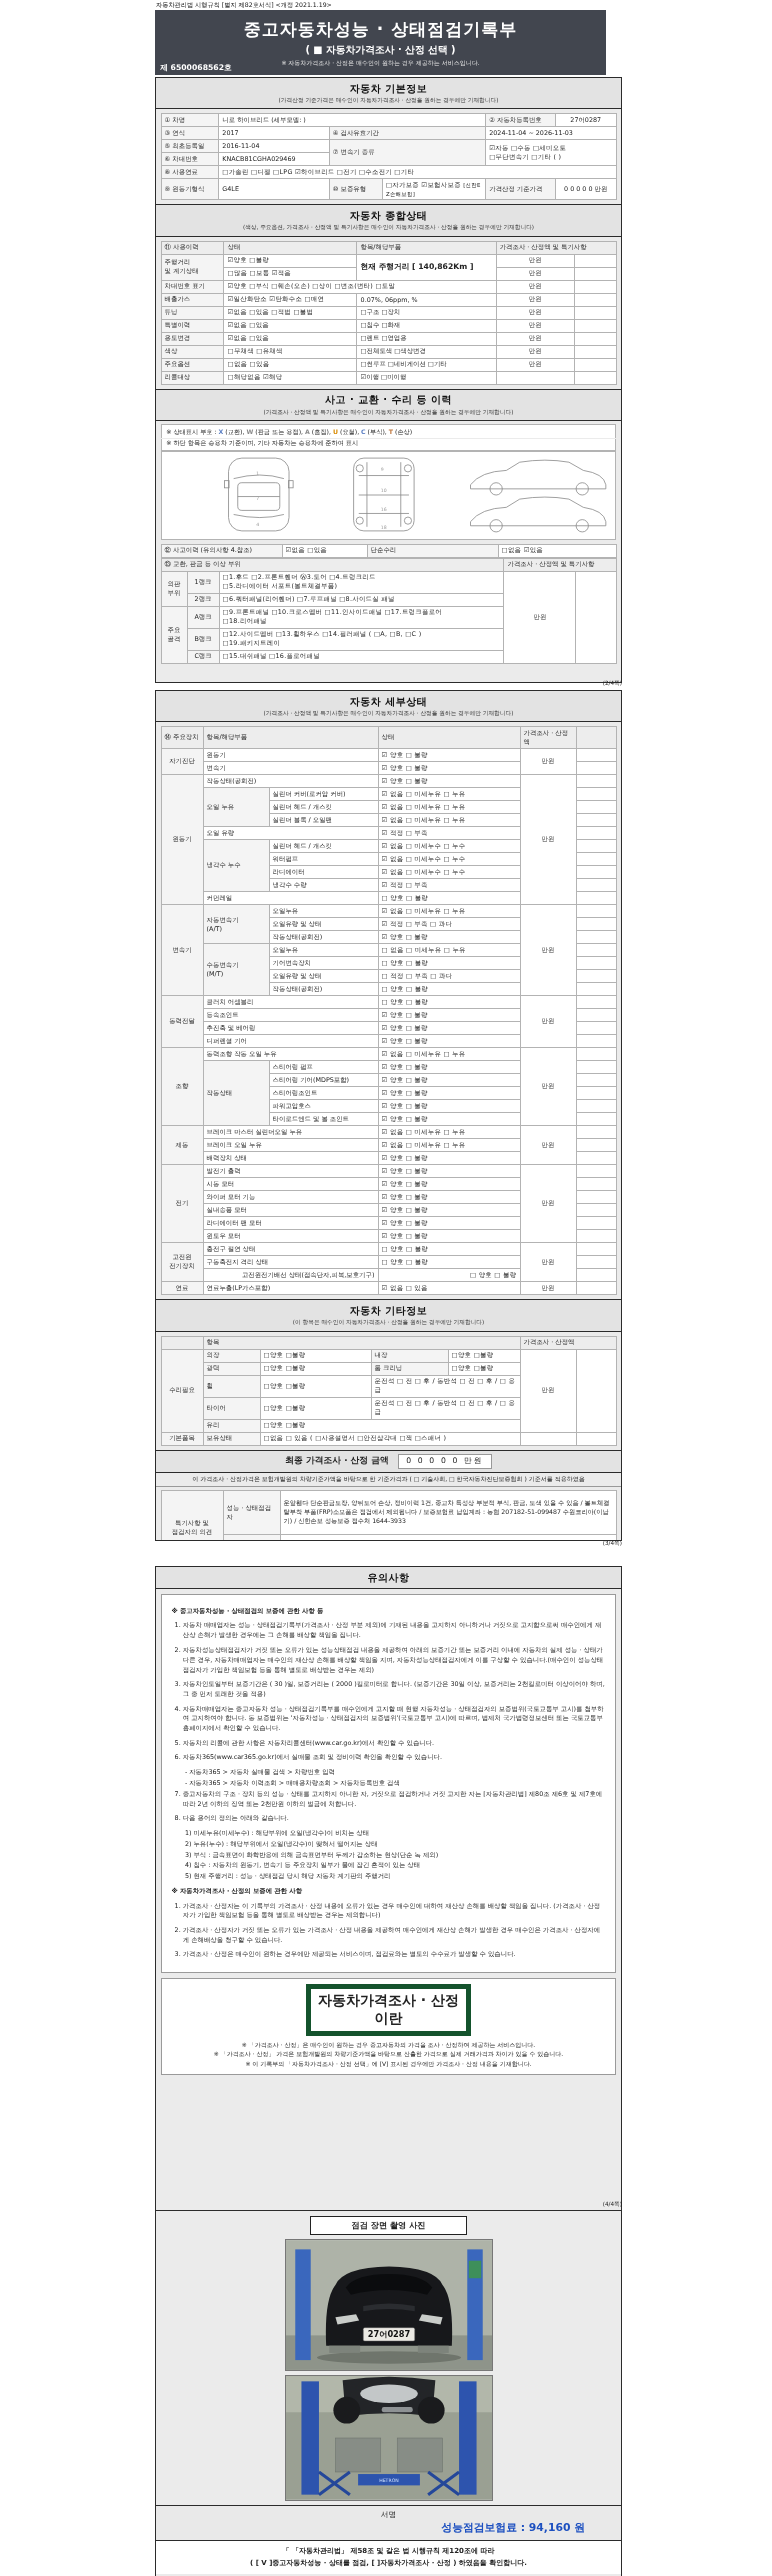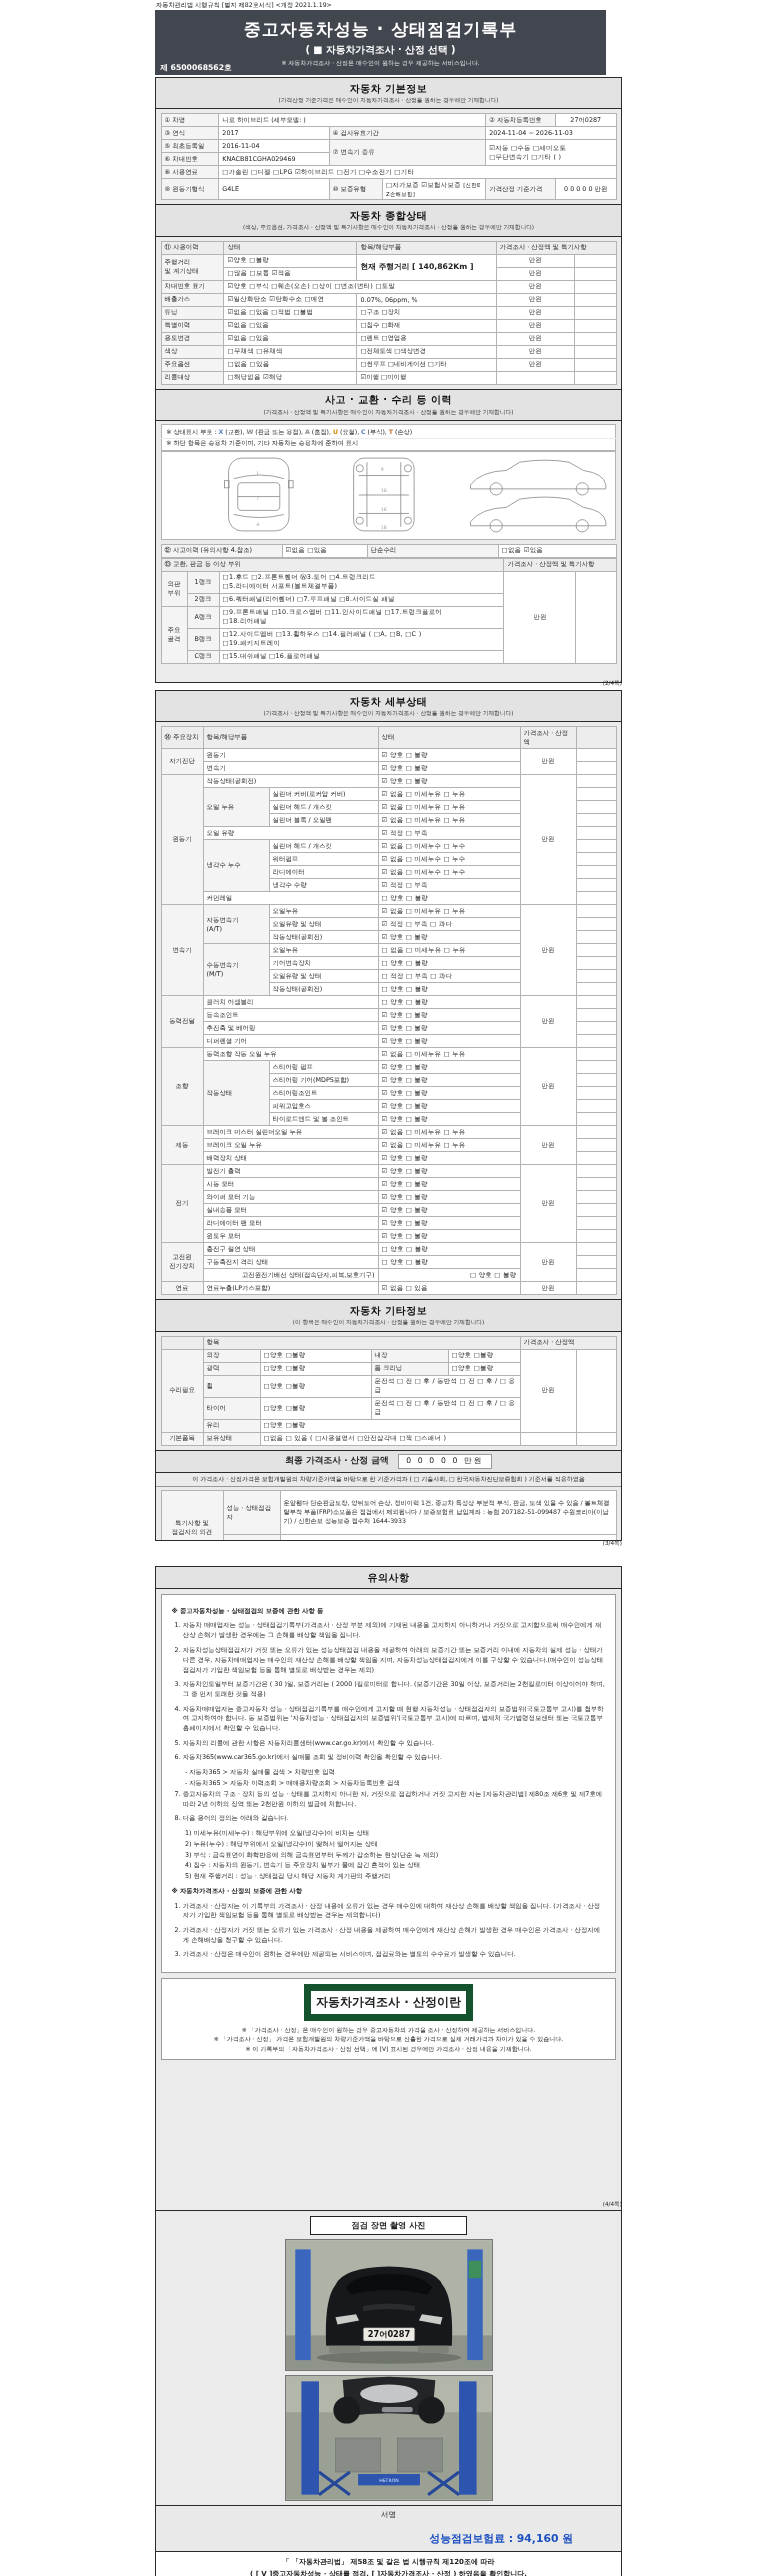--- a/index.html
+++ b/index.html
@@ -43,30 +43,30 @@
   .final-bar{display:flex;align-items:center;justify-content:center;gap:9.3px;background:#e3e3e3;
              border-top:1px solid #2b2b2b;border-bottom:1px solid #2b2b2b;padding:3px 0;}
   .final-bar .fl{font-size:8.8px;font-weight:bold;}
   .final-bar .fv{font-size:7.7px;background:#fff;border:0.5px solid #999;padding:1.5px 7.2px;letter-spacing:2.1px;}
   .basis{font-size:6px;text-align:center;background:#ebebeb;padding:2.1px 3.1px;border-bottom:0.5px solid #999;}
   .noticebox{background:#fff;border:0.5px solid #9a9a9a;margin:5.2px;padding:7.2px 9.3px;font-size:6.4px;line-height:1.55;}
   .noticebox .nh{font-weight:bold;margin:5.2px 0 4.1px;}
   .noticebox .ni{margin:0 0 4.6px 3.1px;text-indent:-8.2px;padding-left:8.2px;}
   .noticebox .ns{margin:0 0 1px 13.4px;}
   .pricebox{background:#fff;border:0.5px solid #9a9a9a;margin:0 5.2px 4.1px;padding:5.2px 8.2px;}
-  .pricebox .pt{width:155px;margin:0 auto 4.1px;border:7px solid #14532d;text-align:center;
-                font-size:12px;font-weight:bold;padding:2.6px 0;}
+  .pricebox .pt{width:155px;margin:0 auto 4.1px;border:5px solid #14532d;text-align:center;
+                font-size:14px;font-weight:bold;padding:2.6px 0;}
   .pricebox .pl{font-size:6px;line-height:1.6;text-align:center;}
   .photo-head{width:155px;margin:5.2px auto 4.1px;border:1px solid #222;background:#fff;
               text-align:center;font-size:8.2px;font-weight:bold;padding:3.1px 0;}
   .photo{display:block;margin:3.1px auto;border:0.5px solid #777;}
   .signbox{background:#e9e9e9;border-top:1px solid #2b2b2b;border-bottom:1px solid #2b2b2b;
            margin-top:4.1px;padding:4.1px 0 5.2px;}
-  .signbox .st{text-align:center;font-size:7.7px;color:#222;margin-bottom:12px;}
-  .signbox .fee{text-align:right;padding-right:48px;font-size:10.8px;font-weight:bold;color:#1d50c0;}
+  .signbox .st{text-align:center;font-size:7.7px;color:#222;margin-bottom:1px;}
+  .signbox .fee{text-align:right;padding-right:36px;font-size:10.8px;font-weight:bold;color:#1d50c0;}
   .footnote{background:#fff;padding:5.2px 0 4.1px;text-align:center;font-size:7px;font-weight:bold;line-height:1.7;}
 </style>
 </head>
 <body>
 
 <div class="doc">
 
   <div class="topnote">자동차관리법 시행규칙 [별지 제82호서식] &lt;개정 2021.1.19&gt;</div>
 
   <div class="dhead">

